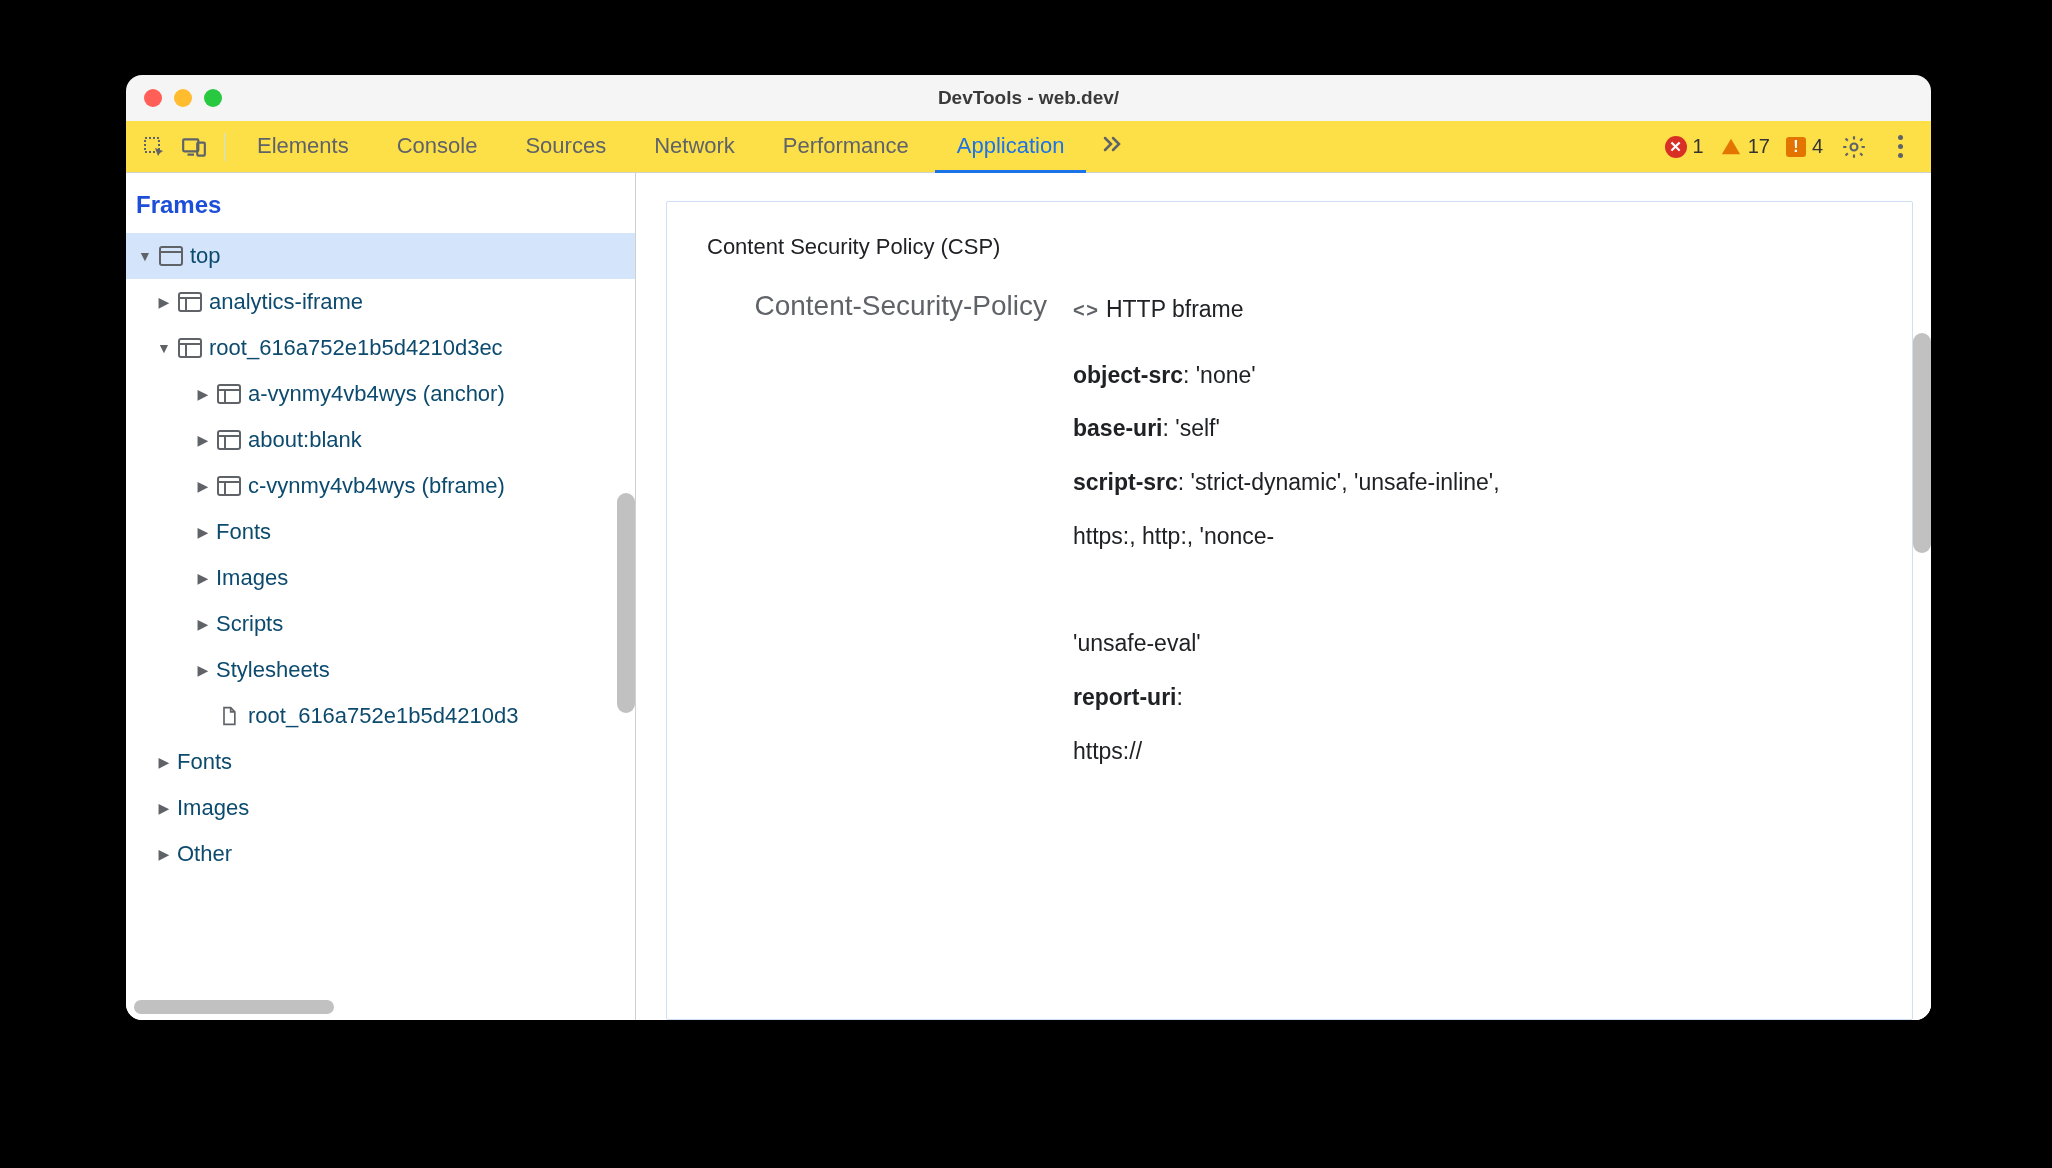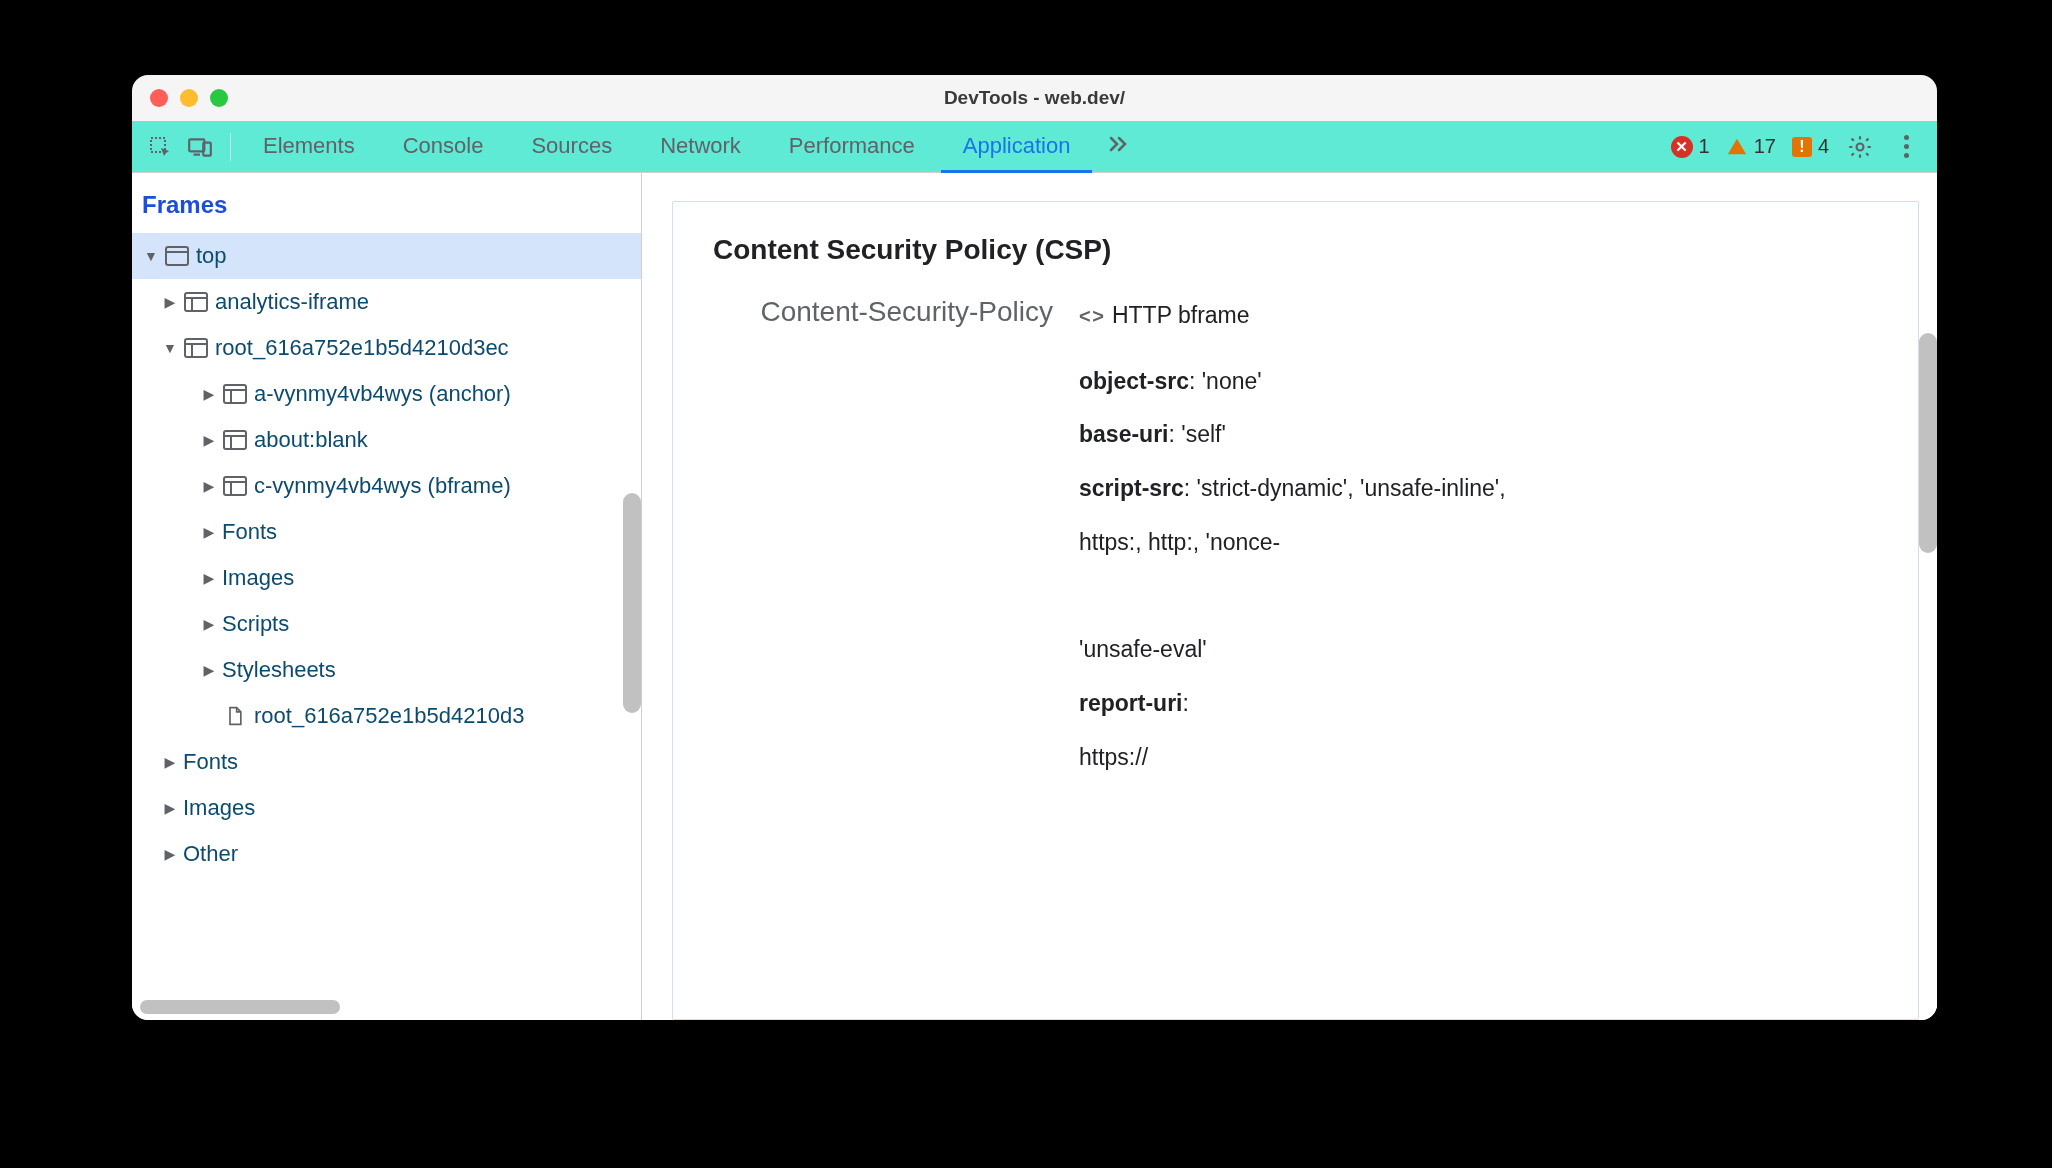--- a/index.html
+++ b/index.html
@@ -5,21 +5,21 @@
   * { box-sizing: border-box; margin: 0; padding: 0; }
   html, body { width: 100%; height: 100%; }
   body {
     background: #000;
     font-family: -apple-system, BlinkMacSystemFont, "Segoe UI", Helvetica, Arial, sans-serif;
     display: flex; align-items: flex-start; justify-content: center;
     width: 2052px; height: 1168px;
   }
   .window {
     position: absolute;
-    left: 132px; top: 75px;
+    left: 126px; top: 75px;
     width: 1805px; height: 945px;
     background: #f6f5f6;
     border-radius: 16px;
     box-shadow: 0 20px 60px rgba(0,0,0,0.5);
     overflow: hidden;
     display: flex; flex-direction: column;
   }
   .titlebar {
     height: 46px;
     display: flex; align-items: center;
@@ -31,21 +31,21 @@
   .dot.red { background: #ff5f57; }
   .dot.yellow { background: #febc2e; }
   .dot.green { background: #28c840; }
   .titlebar-title {
     position: absolute; left: 0; right: 0; text-align: center;
     font-size: 19px; font-weight: 600; color: #3a3a3a;
     pointer-events: none;
   }
   .toolbar {
     height: 52px;
-    background: #5eead4;
+    background: #fde047;
     border-bottom: 1px solid #d0d0d0;
     display: flex; align-items: center;
     padding: 0 8px;
     gap: 0;
     font-size: 22px;
     color: #5f6368;
   }
   .tb-icon {
     width: 40px; height: 40px; display: flex; align-items: center; justify-content: center;
     color: #5f6368; cursor: pointer;
@@ -102,21 +102,21 @@
     background:#c1c1c1; border-radius:7px;
   }
 
   .main { flex:1; position:relative; overflow:hidden; background:#fff;}
   .main-inner {
     position:absolute; left:30px; right:18px; top:28px; bottom:0;
     border:1px solid #cfe0f4; border-radius:2px;
     padding: 32px 40px;
     overflow:hidden;
   }
-  .section-title { font-size:28px; font-weight:700; color:#202124; margin-bottom:28px;}
+  .section-title { font-size:22px; font-weight:400; color:#202124; margin-bottom:28px;}
   .kv-row { display:flex; align-items:flex-start; }
   .kv-key { width:340px; text-align:right; color:#5f6368; font-size:28px; padding-top:2px;}
   .kv-val { flex:1; padding-left:26px; font-size:23px; color:#202124; line-height:1.9;}
   .hdr-line { display:flex; align-items:center; gap:10px; margin-bottom:22px;}
   .code-ico { color:#5f6368; font-weight:600; font-size:20px; letter-spacing:-2px;}
   .dir { margin-bottom:10px;}
   .dir b{font-weight:700;}
   .main-scroll-v {
     position:absolute; right:0; top:160px; width:18px; height:220px;
     background:#c1c1c1; border-radius:9px;

